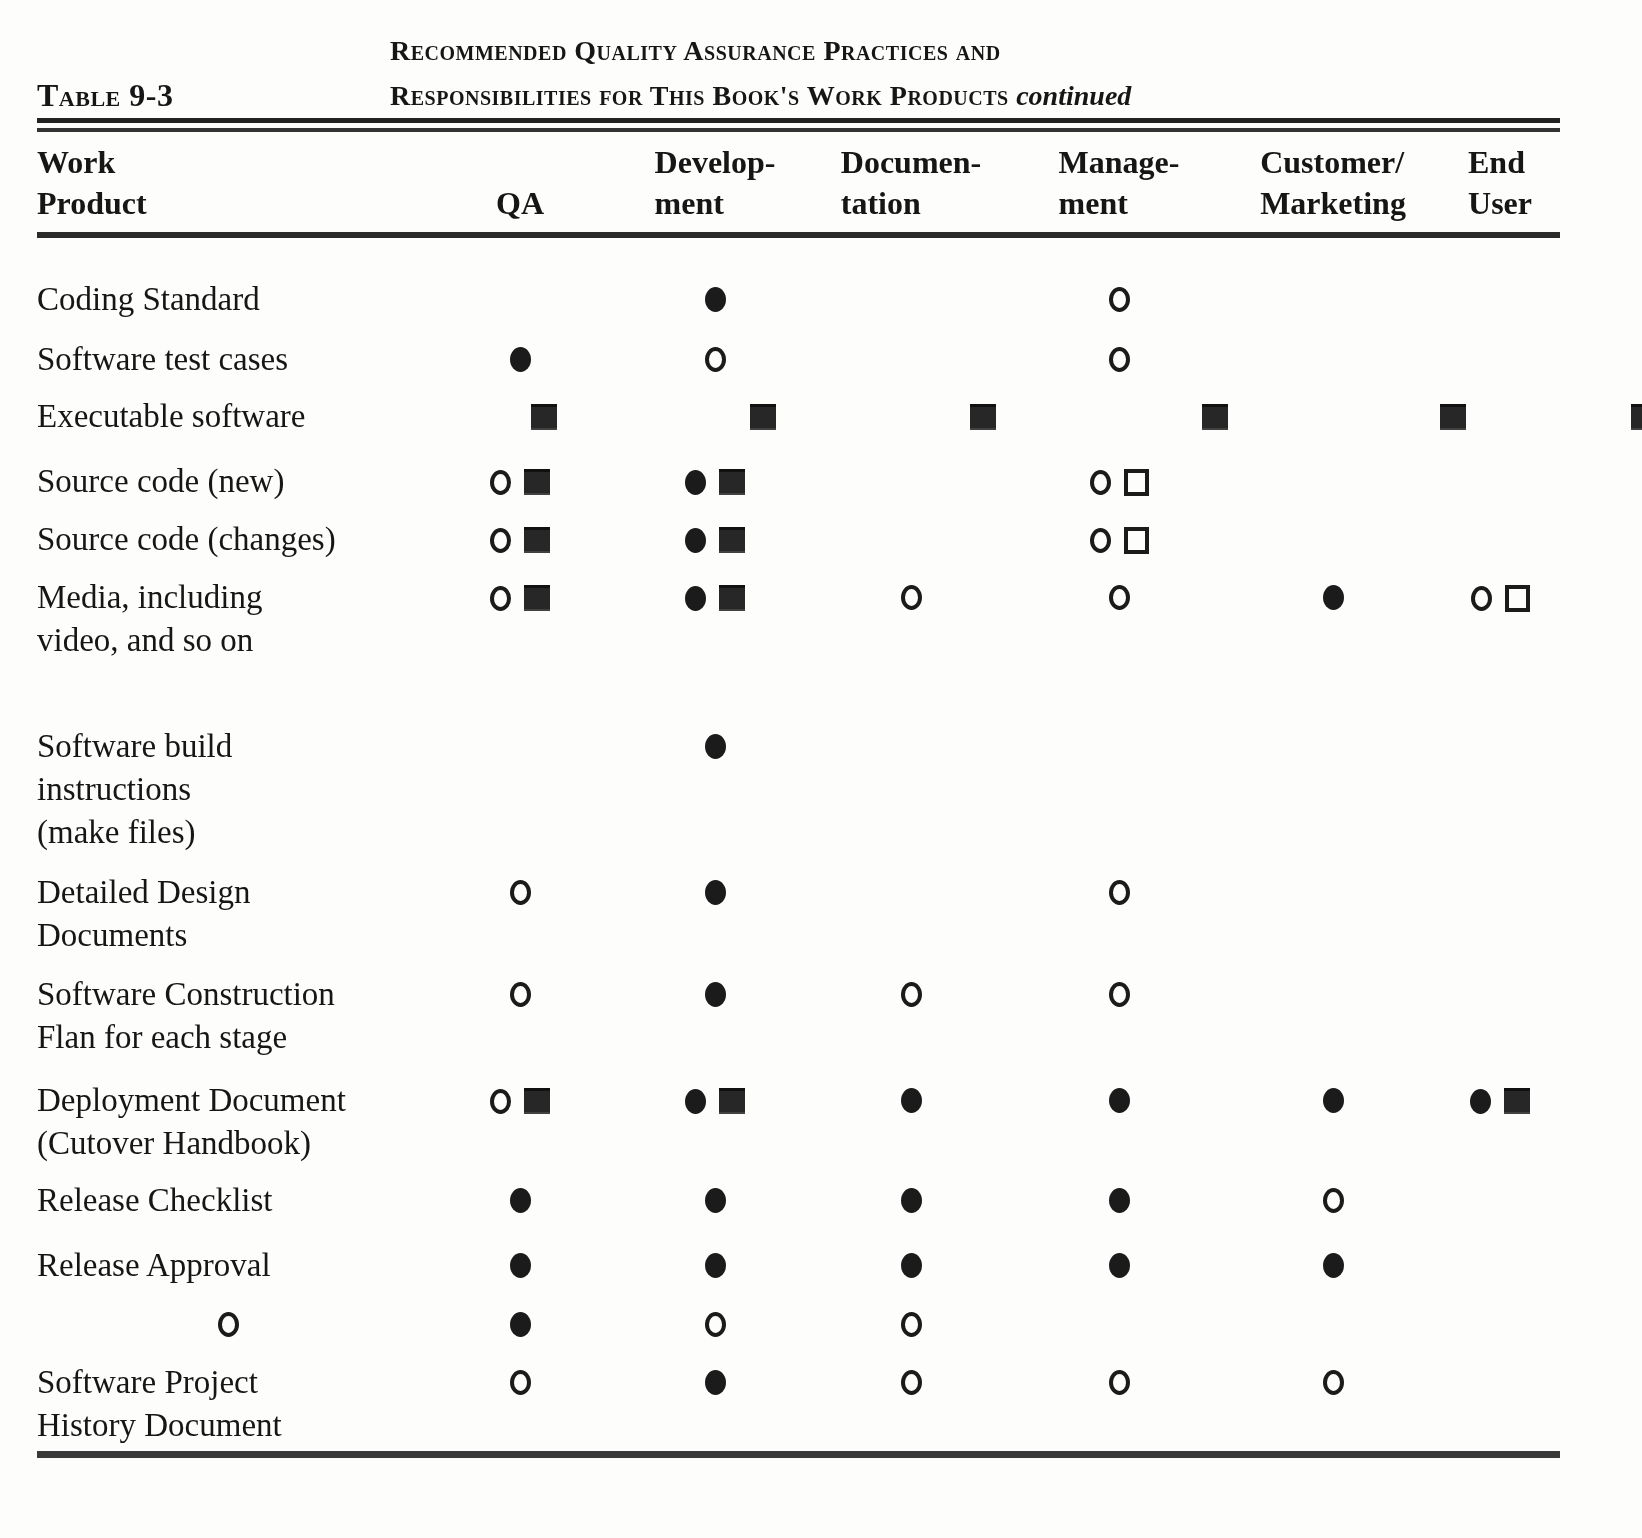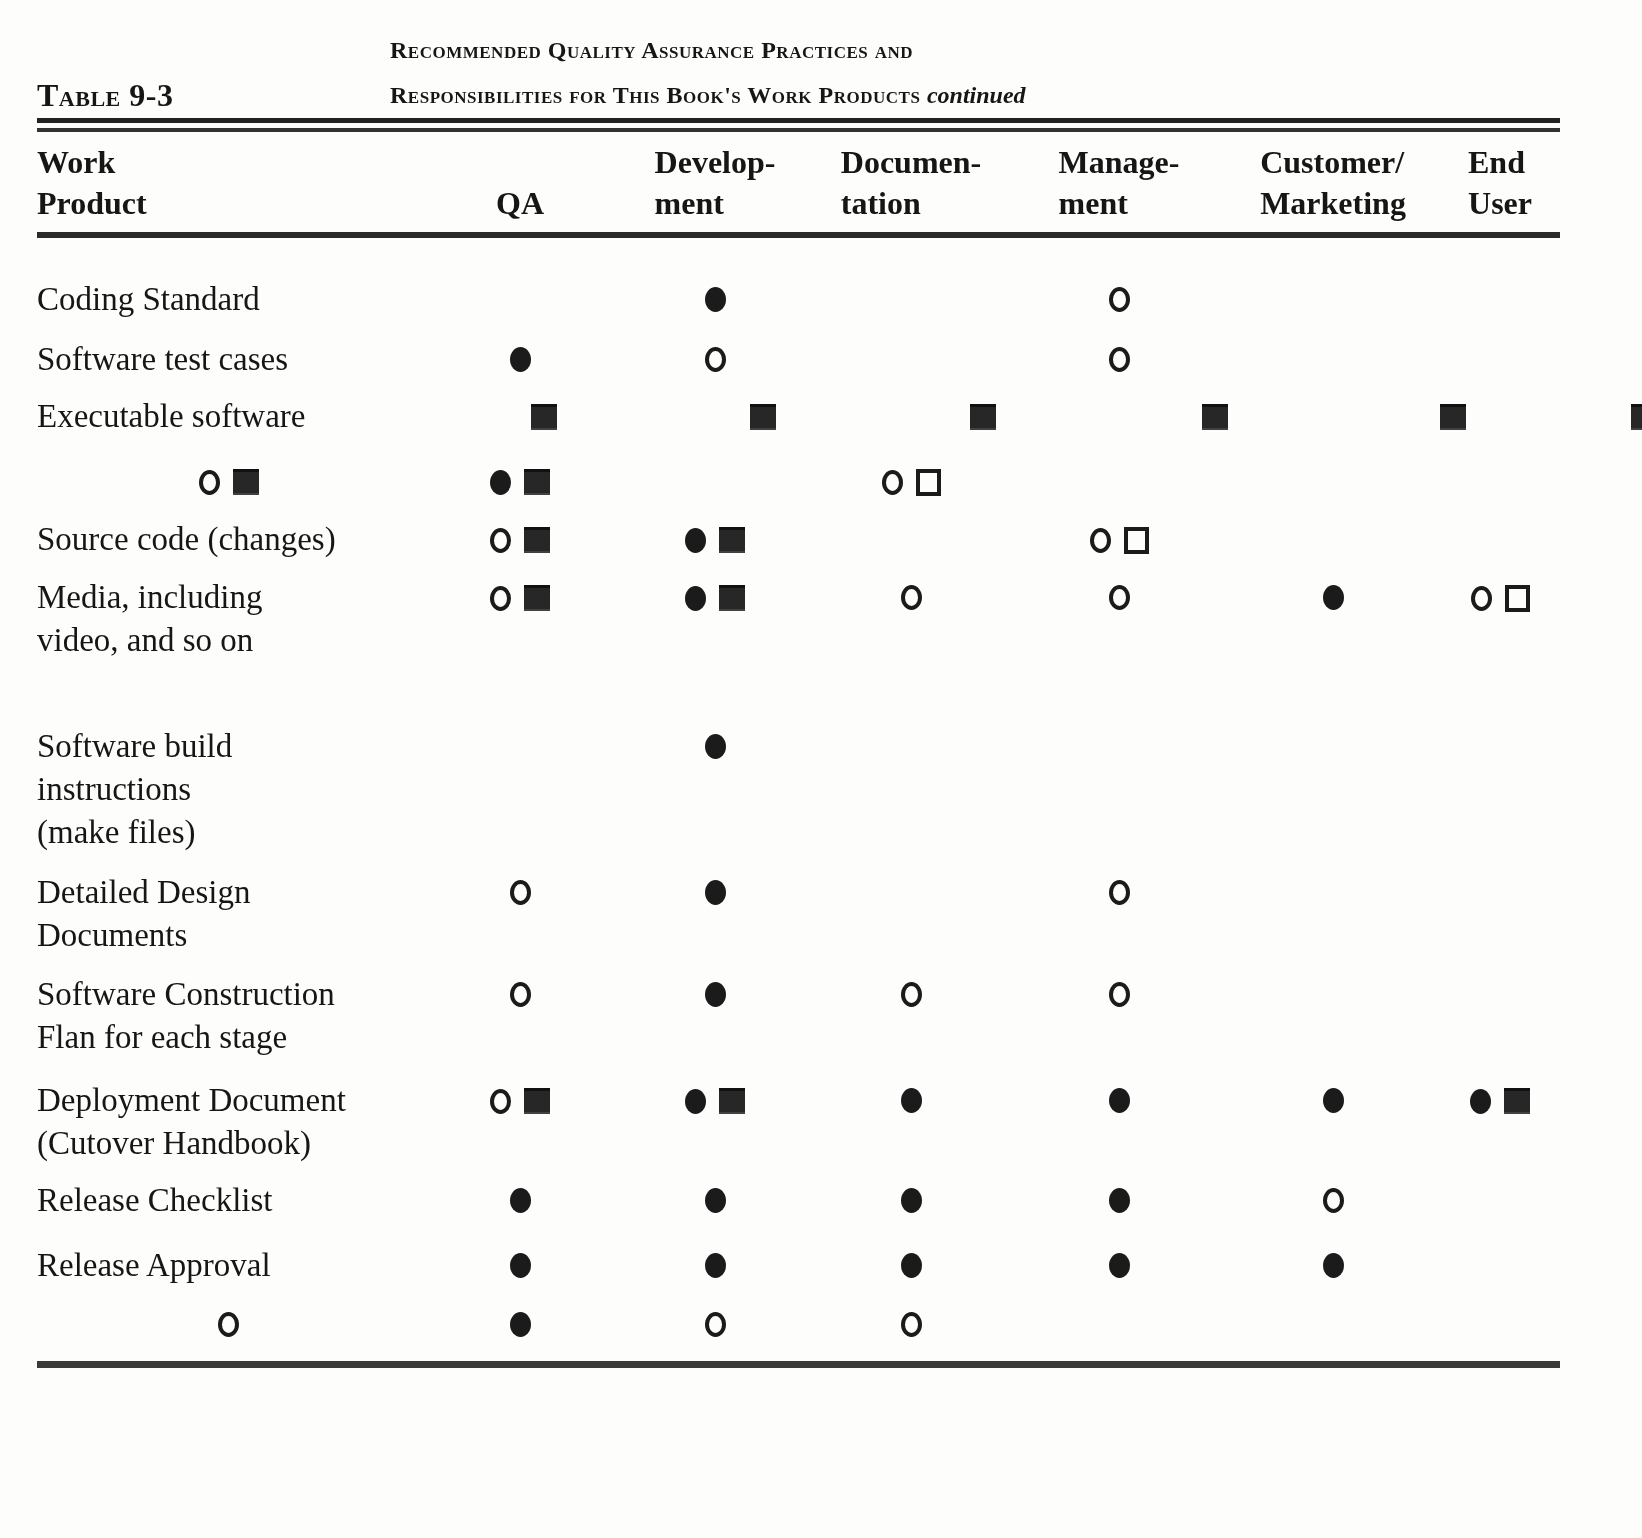--- a/index.html
+++ b/index.html
@@ -30,21 +30,21 @@
     flex: 0 0 353px;
     font-weight: bold;
     font-variant: small-caps;
     font-size: 32px;
     line-height: 45px;
     letter-spacing: 0.5px;
   }
   .caption-title {
     font-weight: bold;
     font-variant: small-caps;
-    font-size: 24px;
+    font-size: 28px;
     line-height: 45px;
     letter-spacing: 0.5px;
   }
   .caption-title .continued {
     font-style: italic;
     font-variant: normal;
     font-weight: 600;
     letter-spacing: 0;
   }
 
@@ -260,20 +260,23 @@
           <span class="sym filled-square"></span>
         </div>
         <div class="cell syms">
           <span class="sym filled-square"></span>
         </div>
         <div class="cell syms">
           <span class="sym filled-square"></span>
         </div>
       </div>
       <div class="grid-row row" style="min-height: 58px;">
+        <div class="cell product">
+          <div>Source code (new)</div>
+        </div>
         <div class="cell syms">
           <span class="sym open-circle"></span>
           <span class="sym filled-square"></span>
         </div>
         <div class="cell syms">
           <span class="sym filled-circle"></span>
           <span class="sym filled-square"></span>
         </div>
         <div class="cell syms"></div>
         <div class="cell syms">
@@ -461,17 +464,39 @@
         </div>
         <div class="cell syms">
           <span class="sym open-circle"></span>
         </div>
         <div class="cell syms">
           <span class="sym open-circle"></span>
         </div>
         <div class="cell syms"></div>
         <div class="cell syms"></div>
       </div>
+      <div class="grid-row row" style="min-height: 90px;">
+        <div class="cell product">
+          <div>Software Project</div>
+          <div>History Document</div>
+        </div>
+        <div class="cell syms">
+          <span class="sym open-circle"></span>
+        </div>
+        <div class="cell syms">
+          <span class="sym filled-circle"></span>
+        </div>
+        <div class="cell syms">
+          <span class="sym open-circle"></span>
+        </div>
+        <div class="cell syms">
+          <span class="sym open-circle"></span>
+        </div>
+        <div class="cell syms">
+          <span class="sym open-circle"></span>
+        </div>
+        <div class="cell syms"></div>
+      </div>
     </div>
 
   <div class="rule-bottom" style="width:1523px;"></div>
 
 </div>
 
 </body></html>

